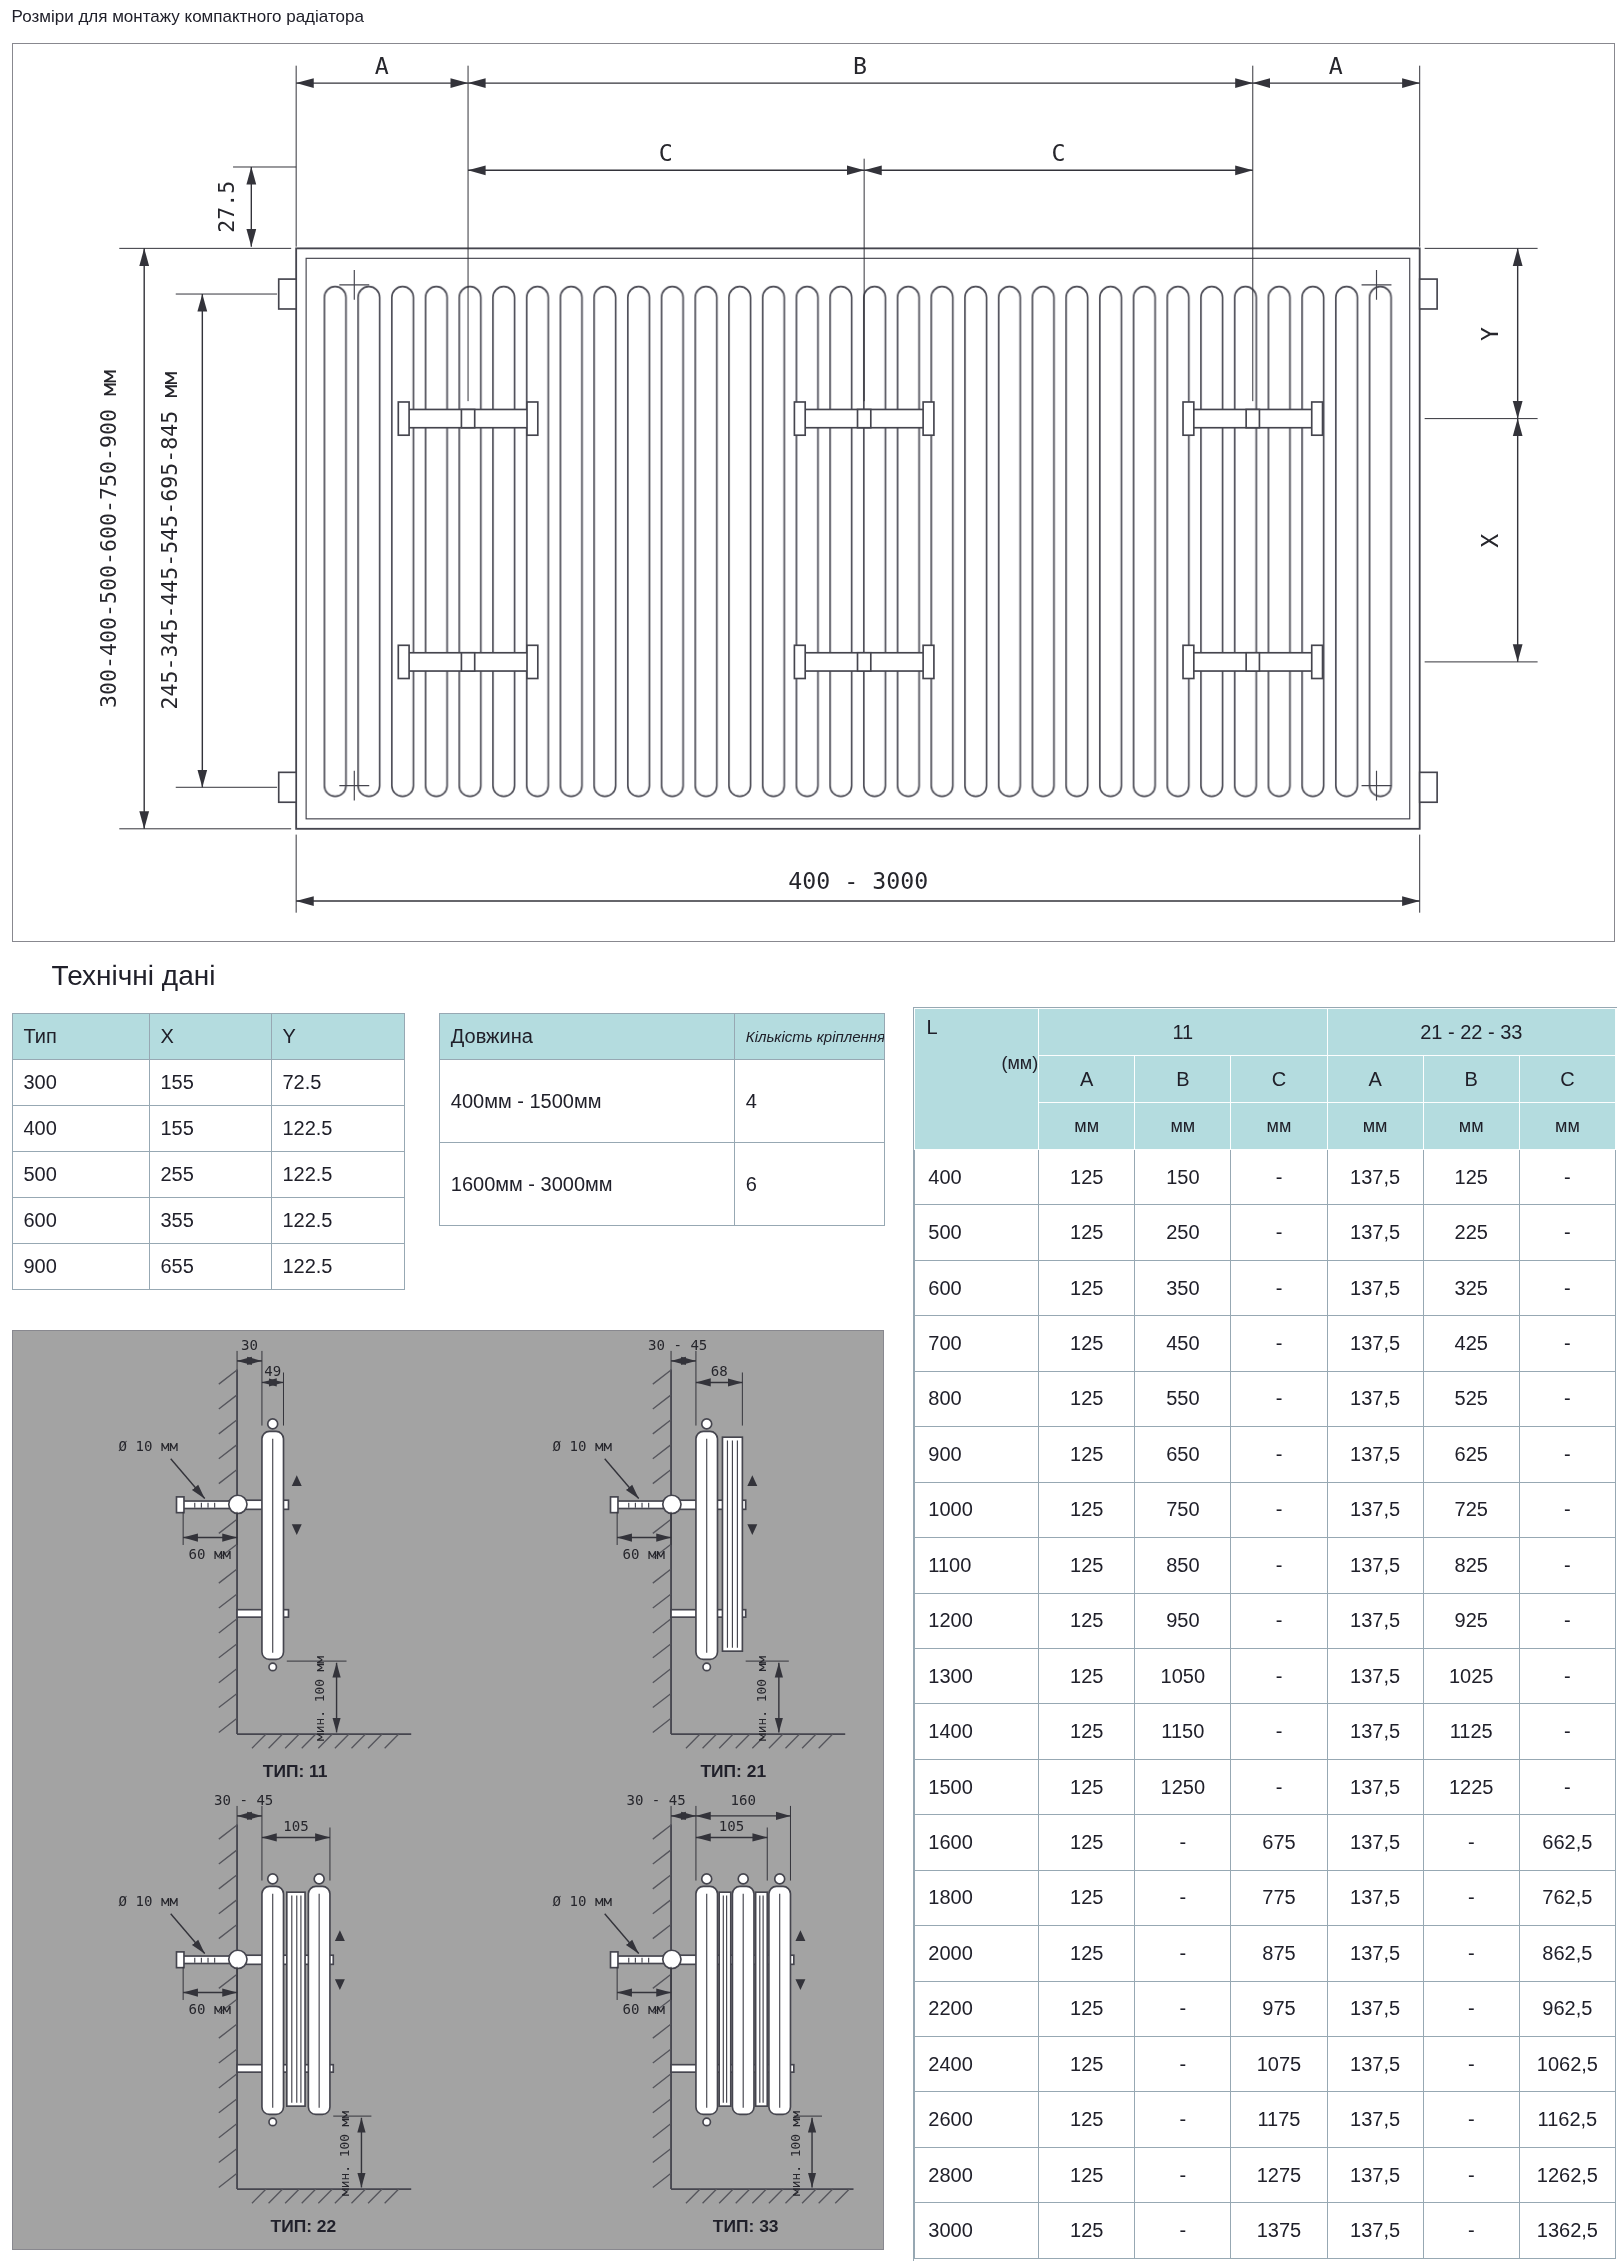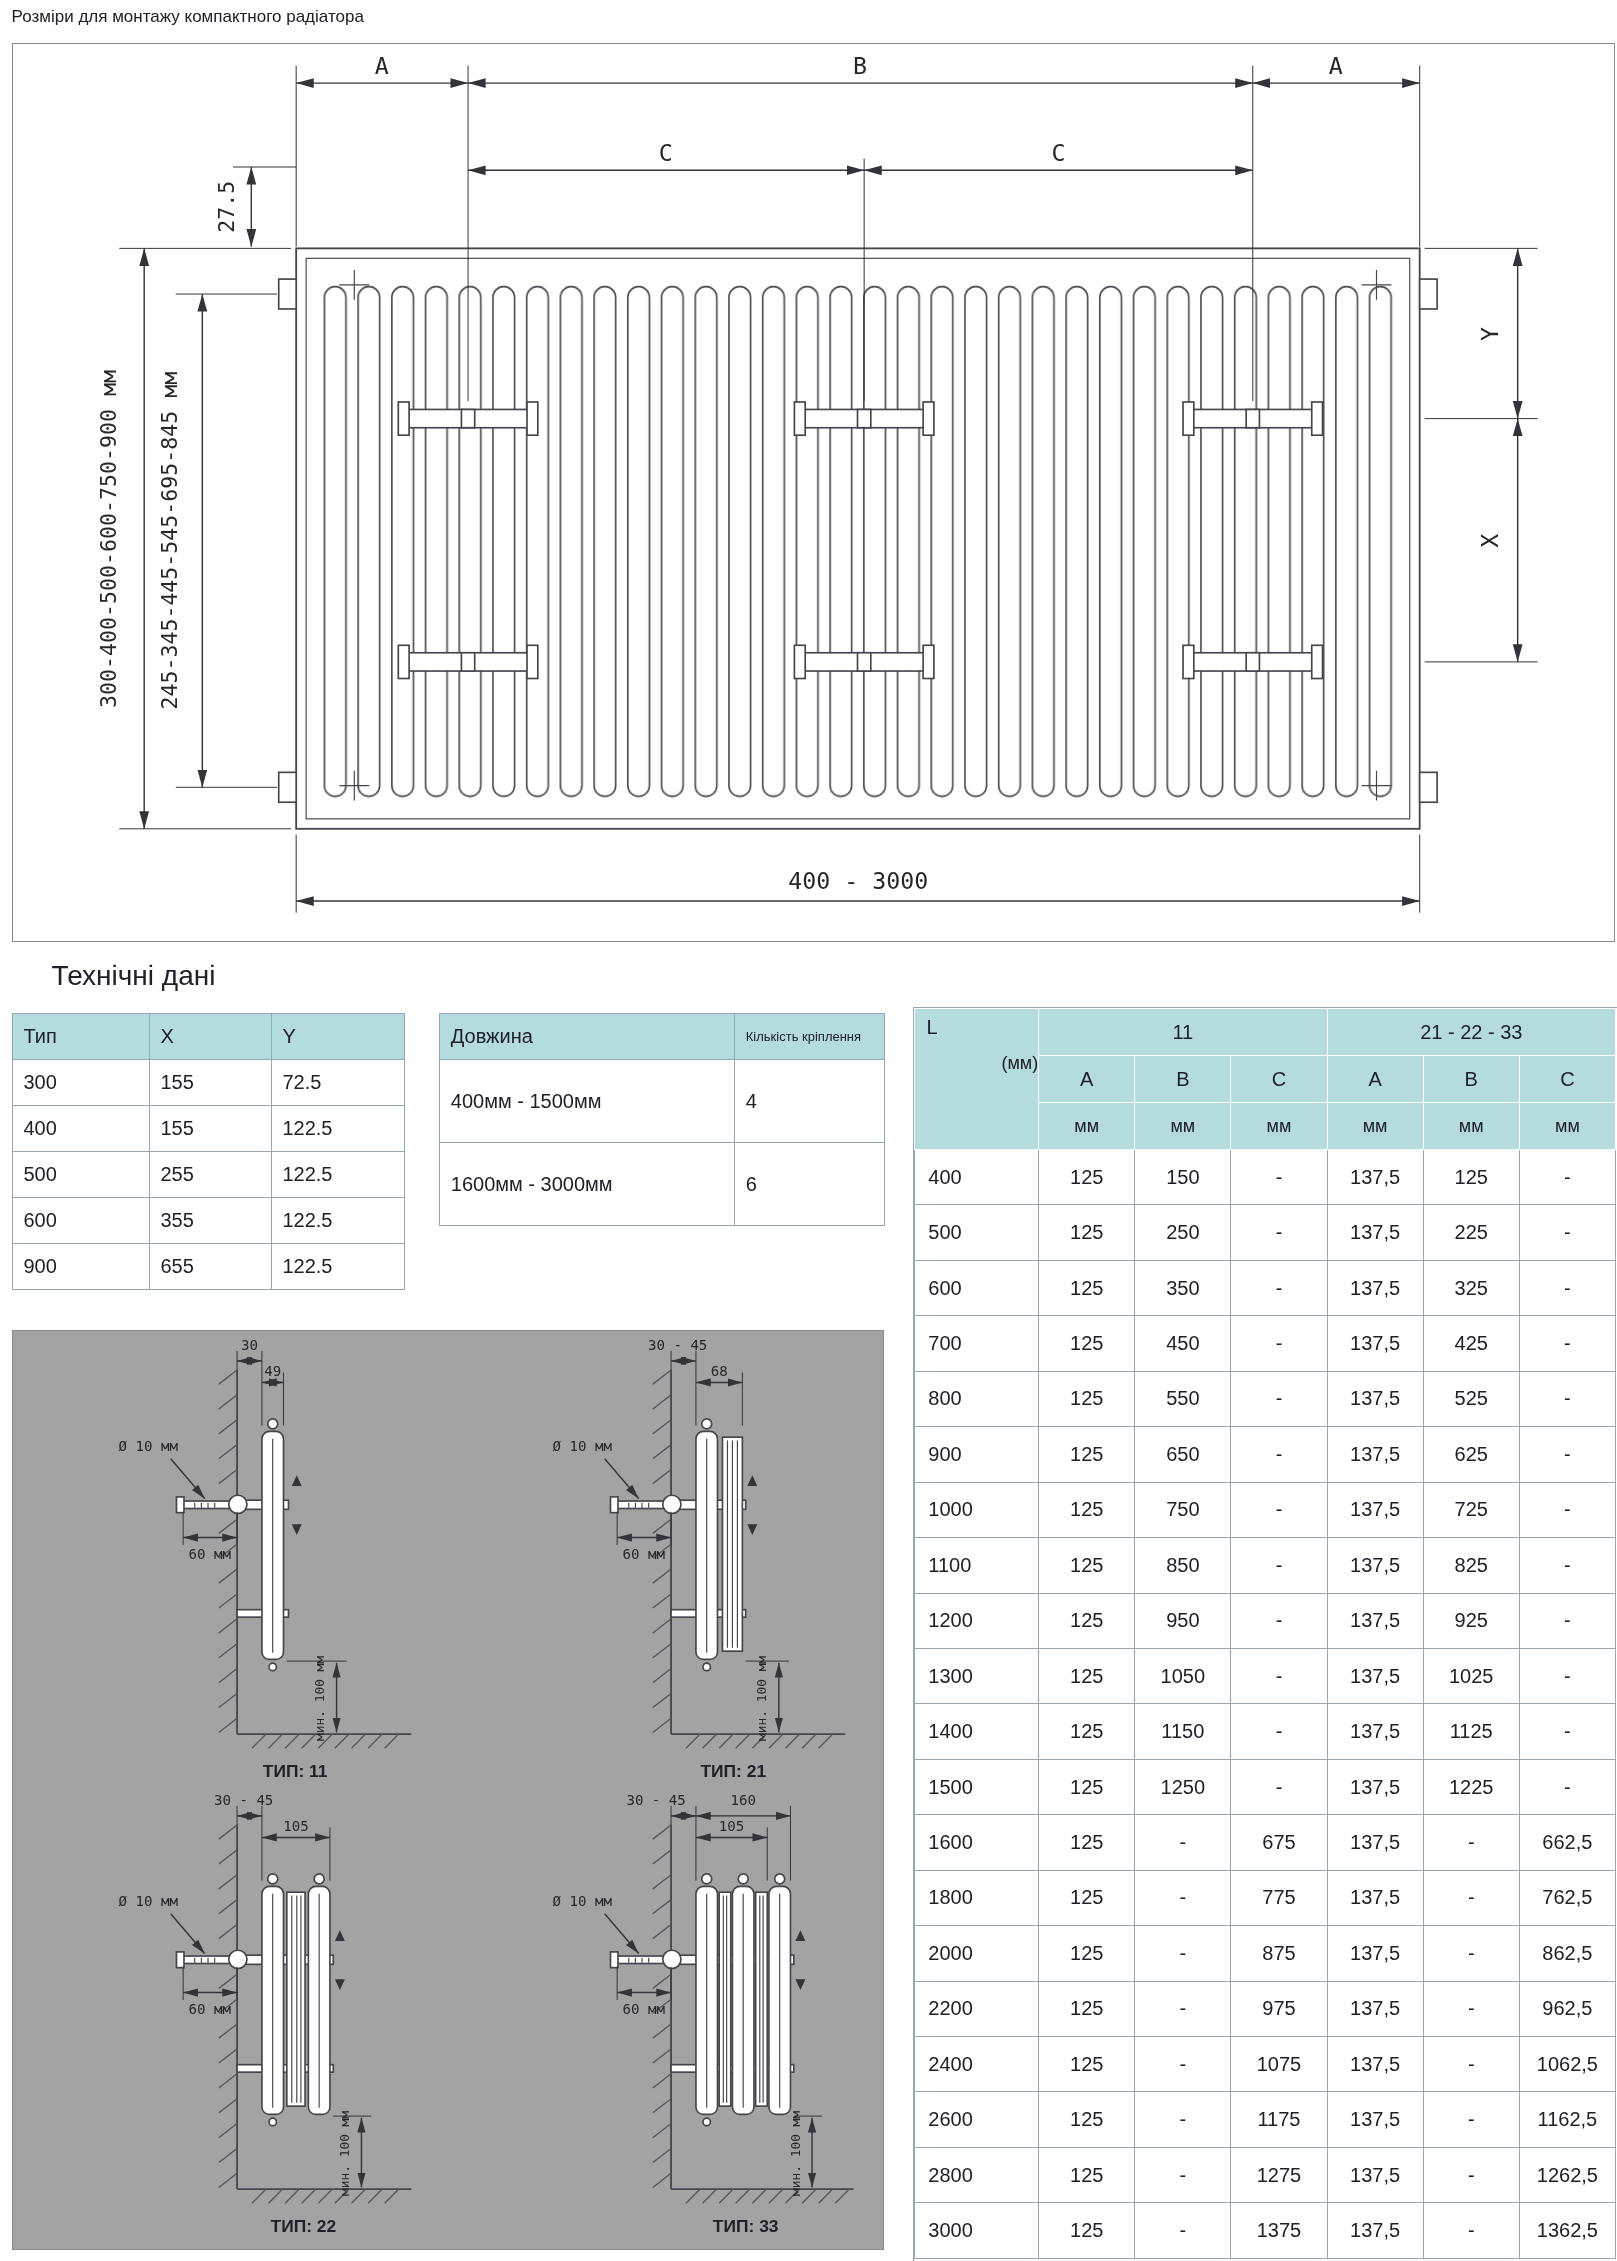--- a/index.html
+++ b/index.html
@@ -21,21 +21,21 @@
   table { border-collapse:collapse; table-layout:fixed; font-size:20px; color:#20202a; }
   .dtable th, .dtable td { border:1.7px solid #97a8b3; text-align:left; font-weight:400; padding:0 5px 0 10.8px; overflow:hidden; white-space:nowrap; }
   .dtable th { background:#b4dcdf; }
   .type-table { position:absolute; left:11.6px; top:1013px; }
   .type-table table { width:391px; }
   .type-table tr { height:46px;border-radius:20px; }
   .fix-table { position:absolute; left:439px; top:1013px; }
   .fix-table table { width:445px; }
   .fix-table thead tr { height:46px; }
   .fix-table tbody tr { height:83px; }
-  .small-head { font-size:13px; }
+  .small-head { font-size:15px;font-style:italic; }
 
   .main-table { position:absolute; left:913px; top:1007px; width:705px; height:1255px; border:1.7px solid #97a8b3; }
   .main-table table { width:702px; height:1251px; }
   .main-table th { background:#b4dcdf; border:1.7px solid #fdfefe; font-weight:400; text-align:center; }
   .main-table td { border:1.7px solid #97a8b3; text-align:center; }
   .main-table td.lcol { text-align:left; padding-left:13.3px; }
   .main-table thead tr { height:47px; }
   .main-table th.l-head { text-align:left; vertical-align:top; padding:6.6px 0 0 11.6px; }
   .main-table th.l-head .l-sub { font-size:18px; margin-top:14px;text-align:right; }
   .main-table th.unit { font-size:18px; }

